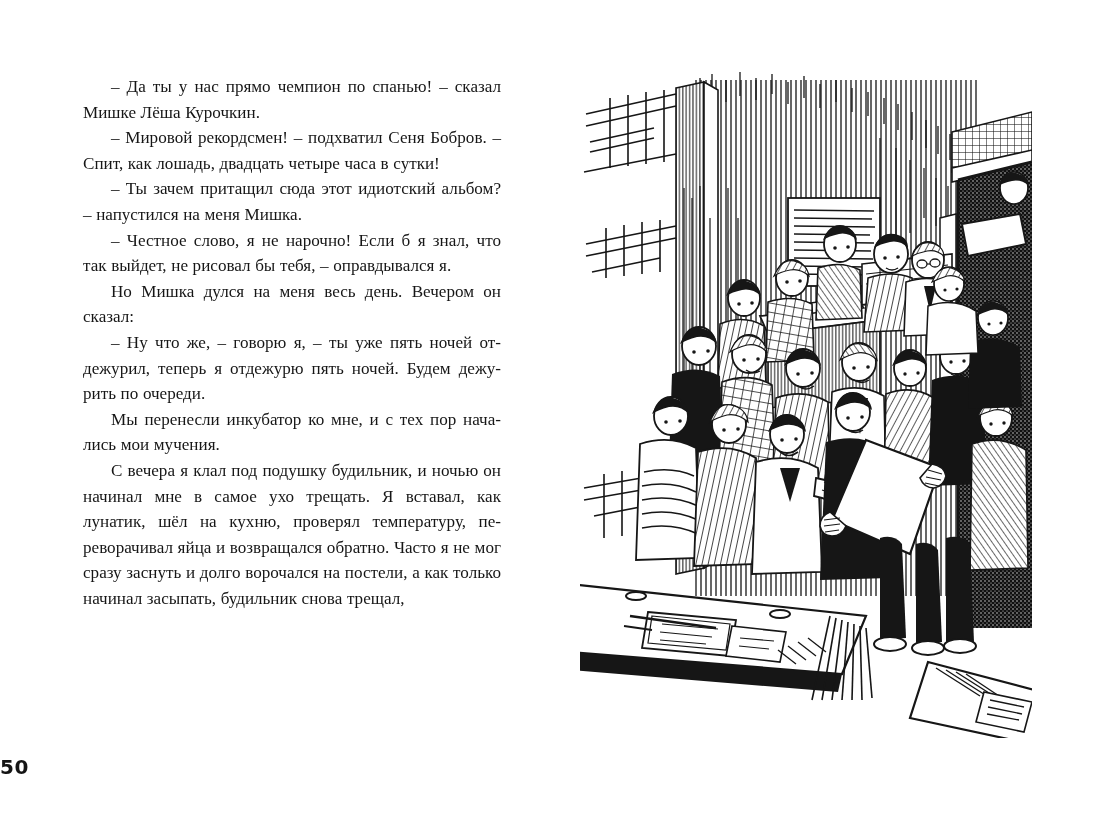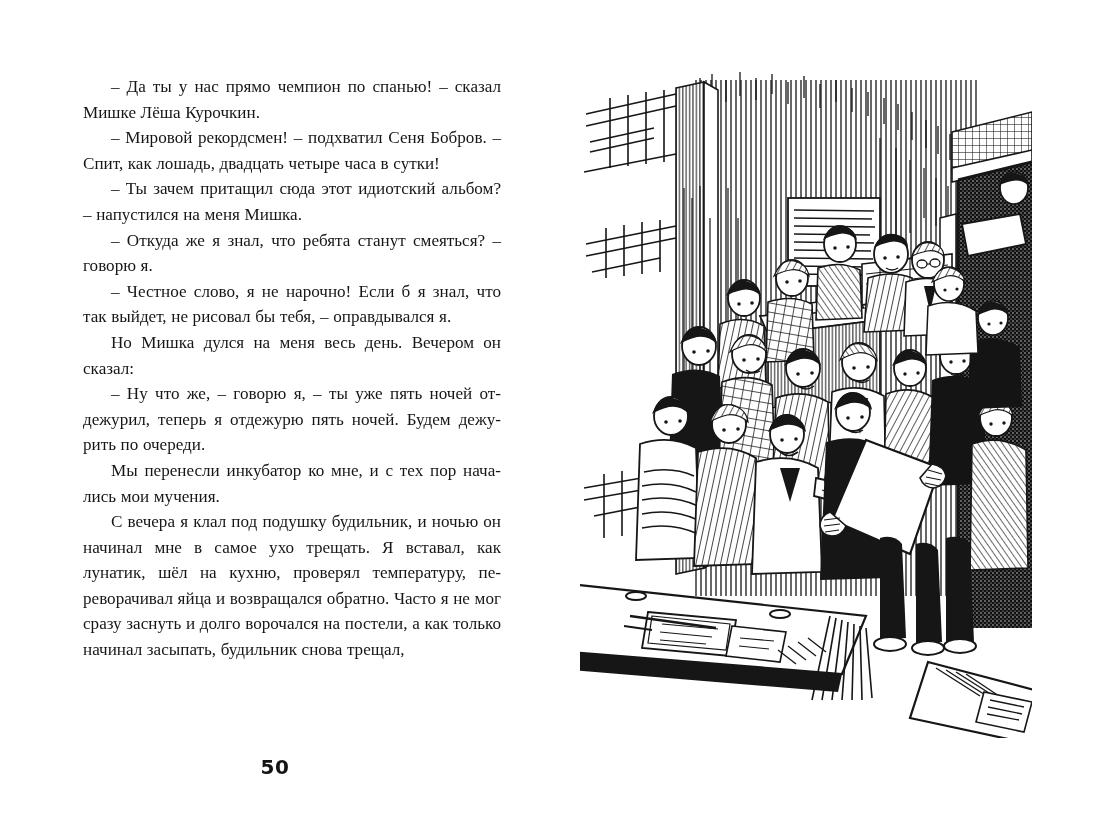--- a/index.html
+++ b/index.html
@@ -42,21 +42,21 @@
     text-indent: 28px;
     hyphens: manual;
     -webkit-hyphens: manual;
     word-spacing: 0.02em;
   }
   #page-number {
     position: absolute;
     left: 0;
     top: 755px;
     width: 550px;
-    text-align: center;
+    text-align: left;
     font-family: "DejaVu Sans", sans-serif;
     font-weight: bold;
     font-size: 20px;
     letter-spacing: 0.5px;
     color: #141414;
   }
 
   
   #recto {
     position: absolute;
@@ -76,21 +76,20 @@
 <body>
 
 <div id="page">
 
   <div id="verso">
 
     <div id="text-column">
       <p class="para">– Да ты у нас прямо чемпион по спанью! – сказал Мишке Лёша Курочкин.</p>
       <p class="para">– Мировой рекордсмен! – подхватил Сеня Бобров. – Спит, как лошадь, двадцать четыре часа в сутки!</p>
       <p class="para">– Ты зачем притащил сюда этот идиотский аль­бом? – напустился на меня Мишка.</p>
-      <p class="para">– Откуда же я знал, что ребята станут смеяться? – говорю я.</p>
       <p class="para">– Честное слово, я не нарочно! Если б я знал, что так выйдет, не рисовал бы тебя, – оправдывался я.</p>
       <p class="para">Но Мишка дулся на меня весь день. Вечером он сказал:</p>
       <p class="para">– Ну что же, – говорю я, – ты уже пять ночей от­дежурил, теперь я отдежурю пять ночей. Будем дежу­рить по очереди.</p>
       <p class="para">Мы перенесли инкубатор ко мне, и с тех пор нача­лись мои мучения.</p>
       <p class="para">С вечера я клал под подушку будильник, и ночью он начинал мне в самое ухо трещать. Я вставал, как лунатик, шёл на кухню, проверял температуру, пе­реворачивал яйца и возвращался обратно. Часто я не мог сразу заснуть и долго ворочался на постели, а как только начинал засыпать, будильник снова трещал,</p>
     </div>
 
     <div id="page-number">50</div>
   </div>
 

